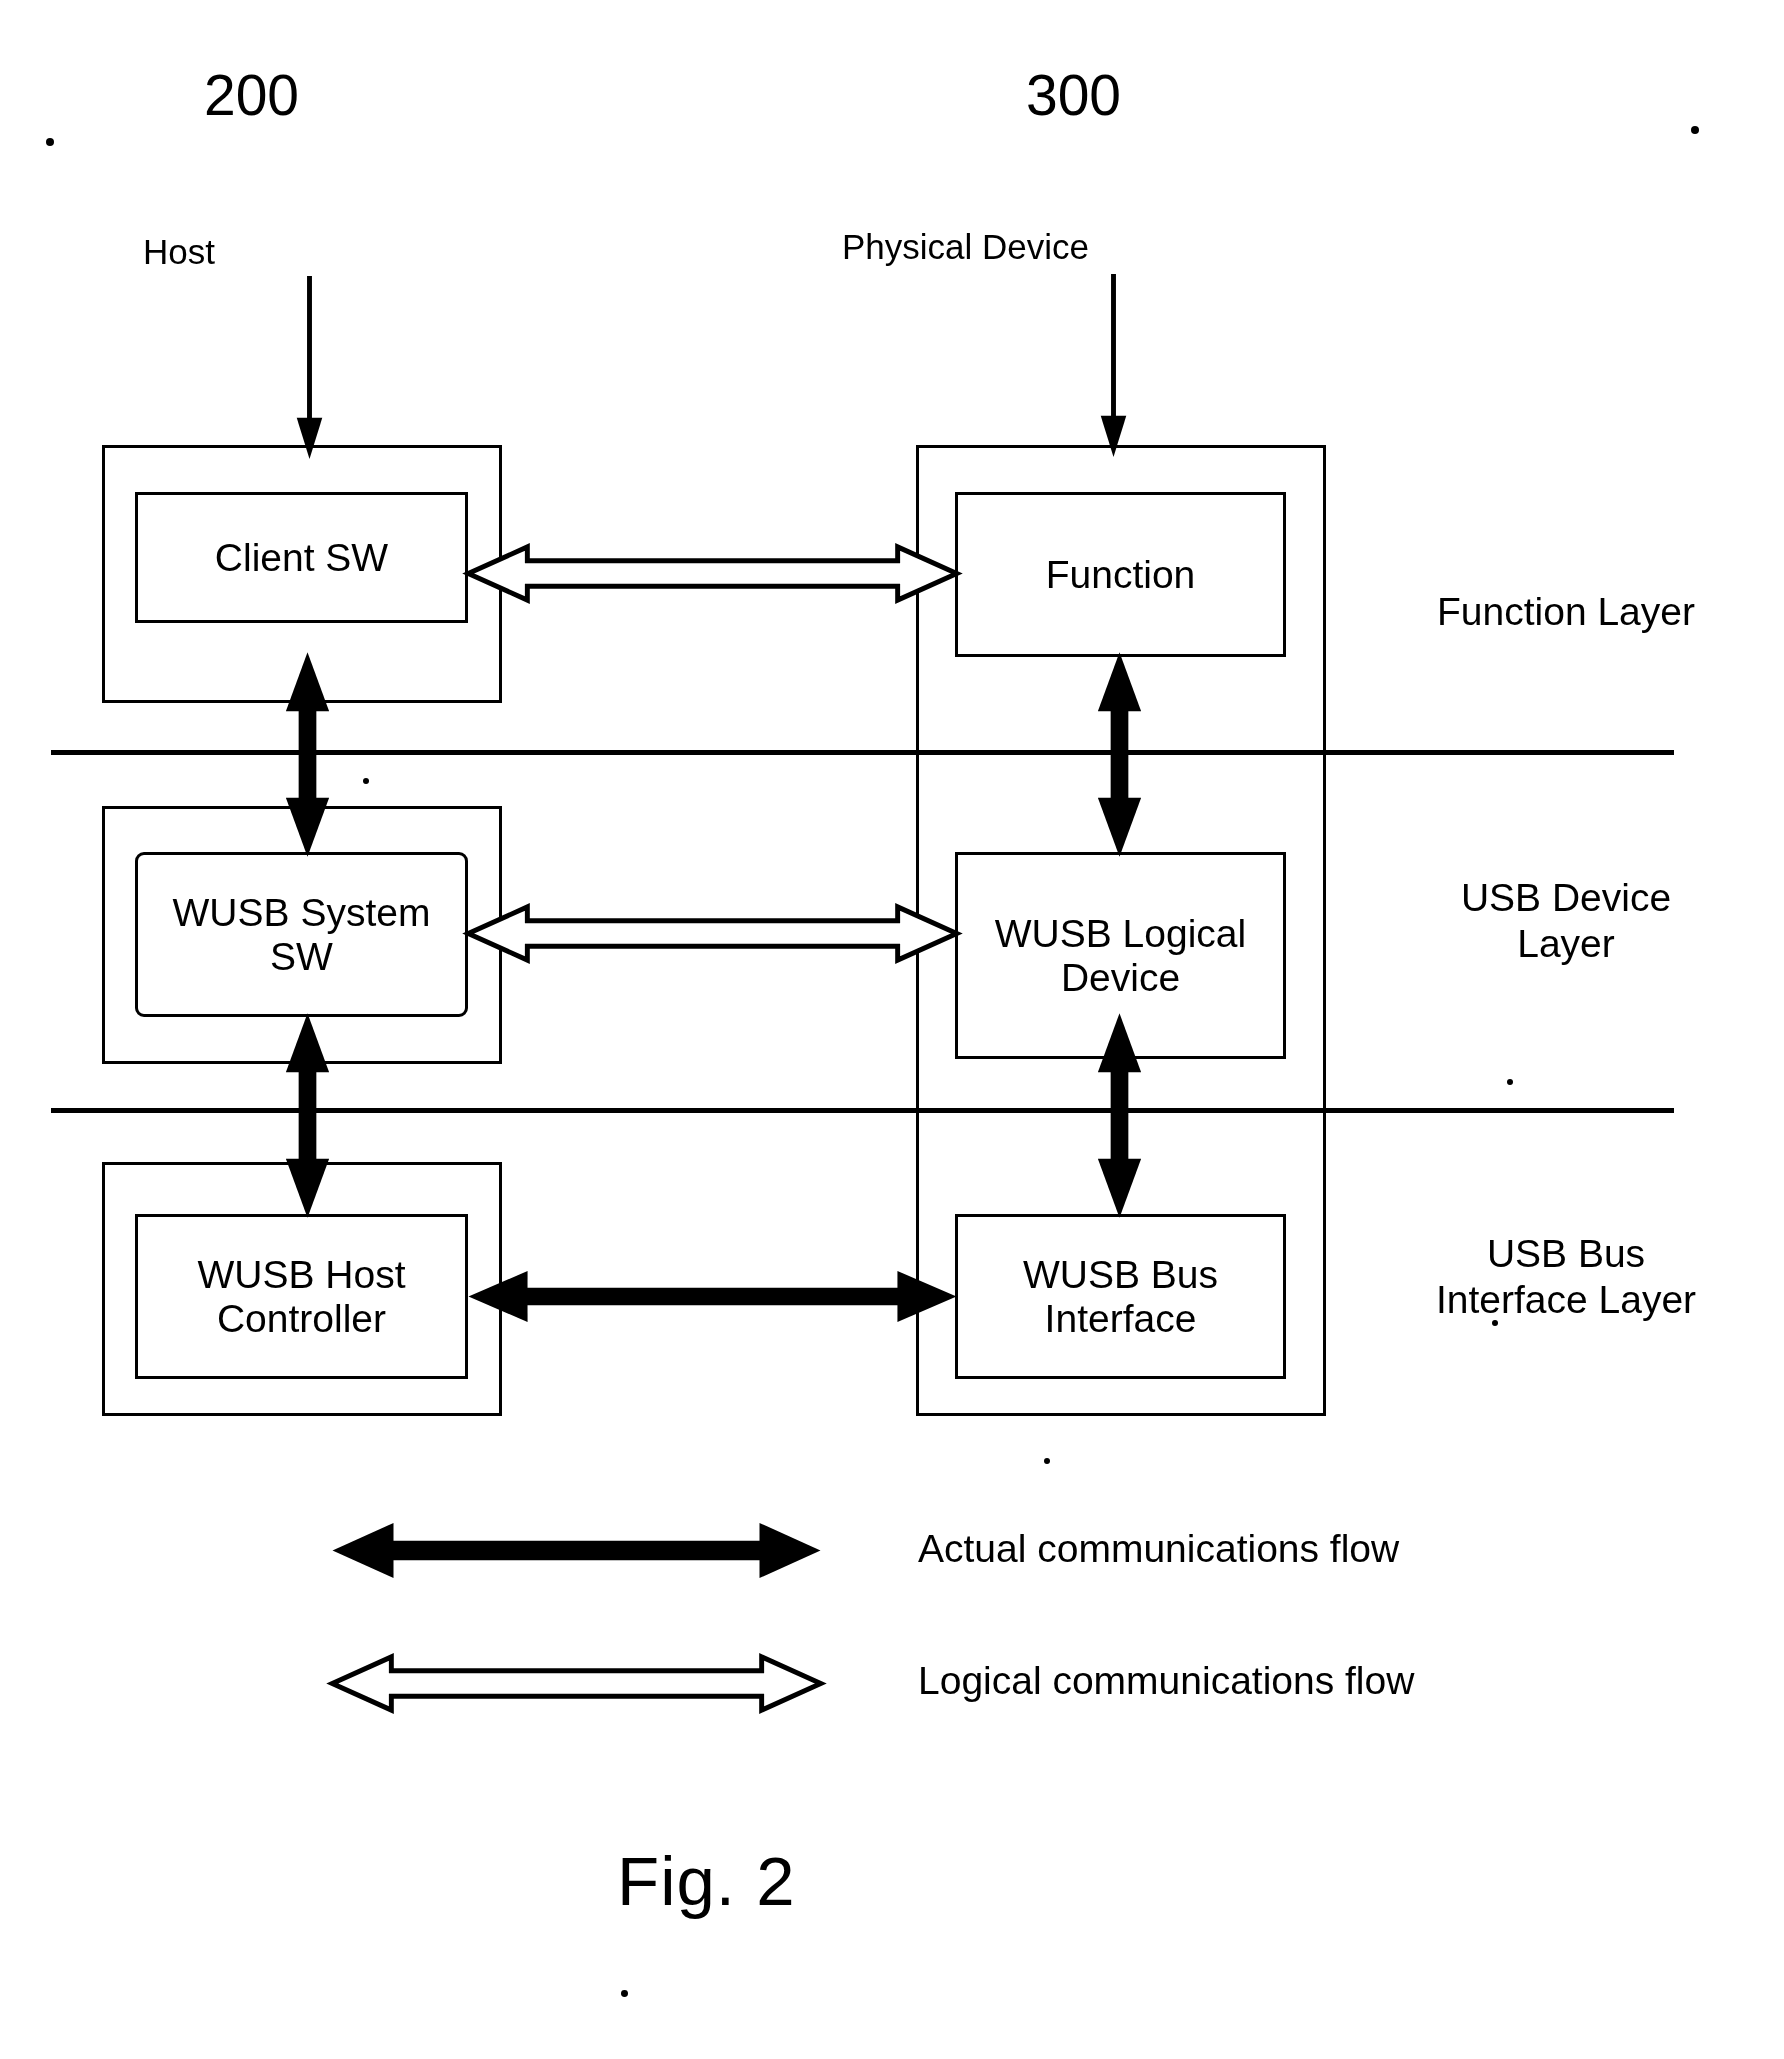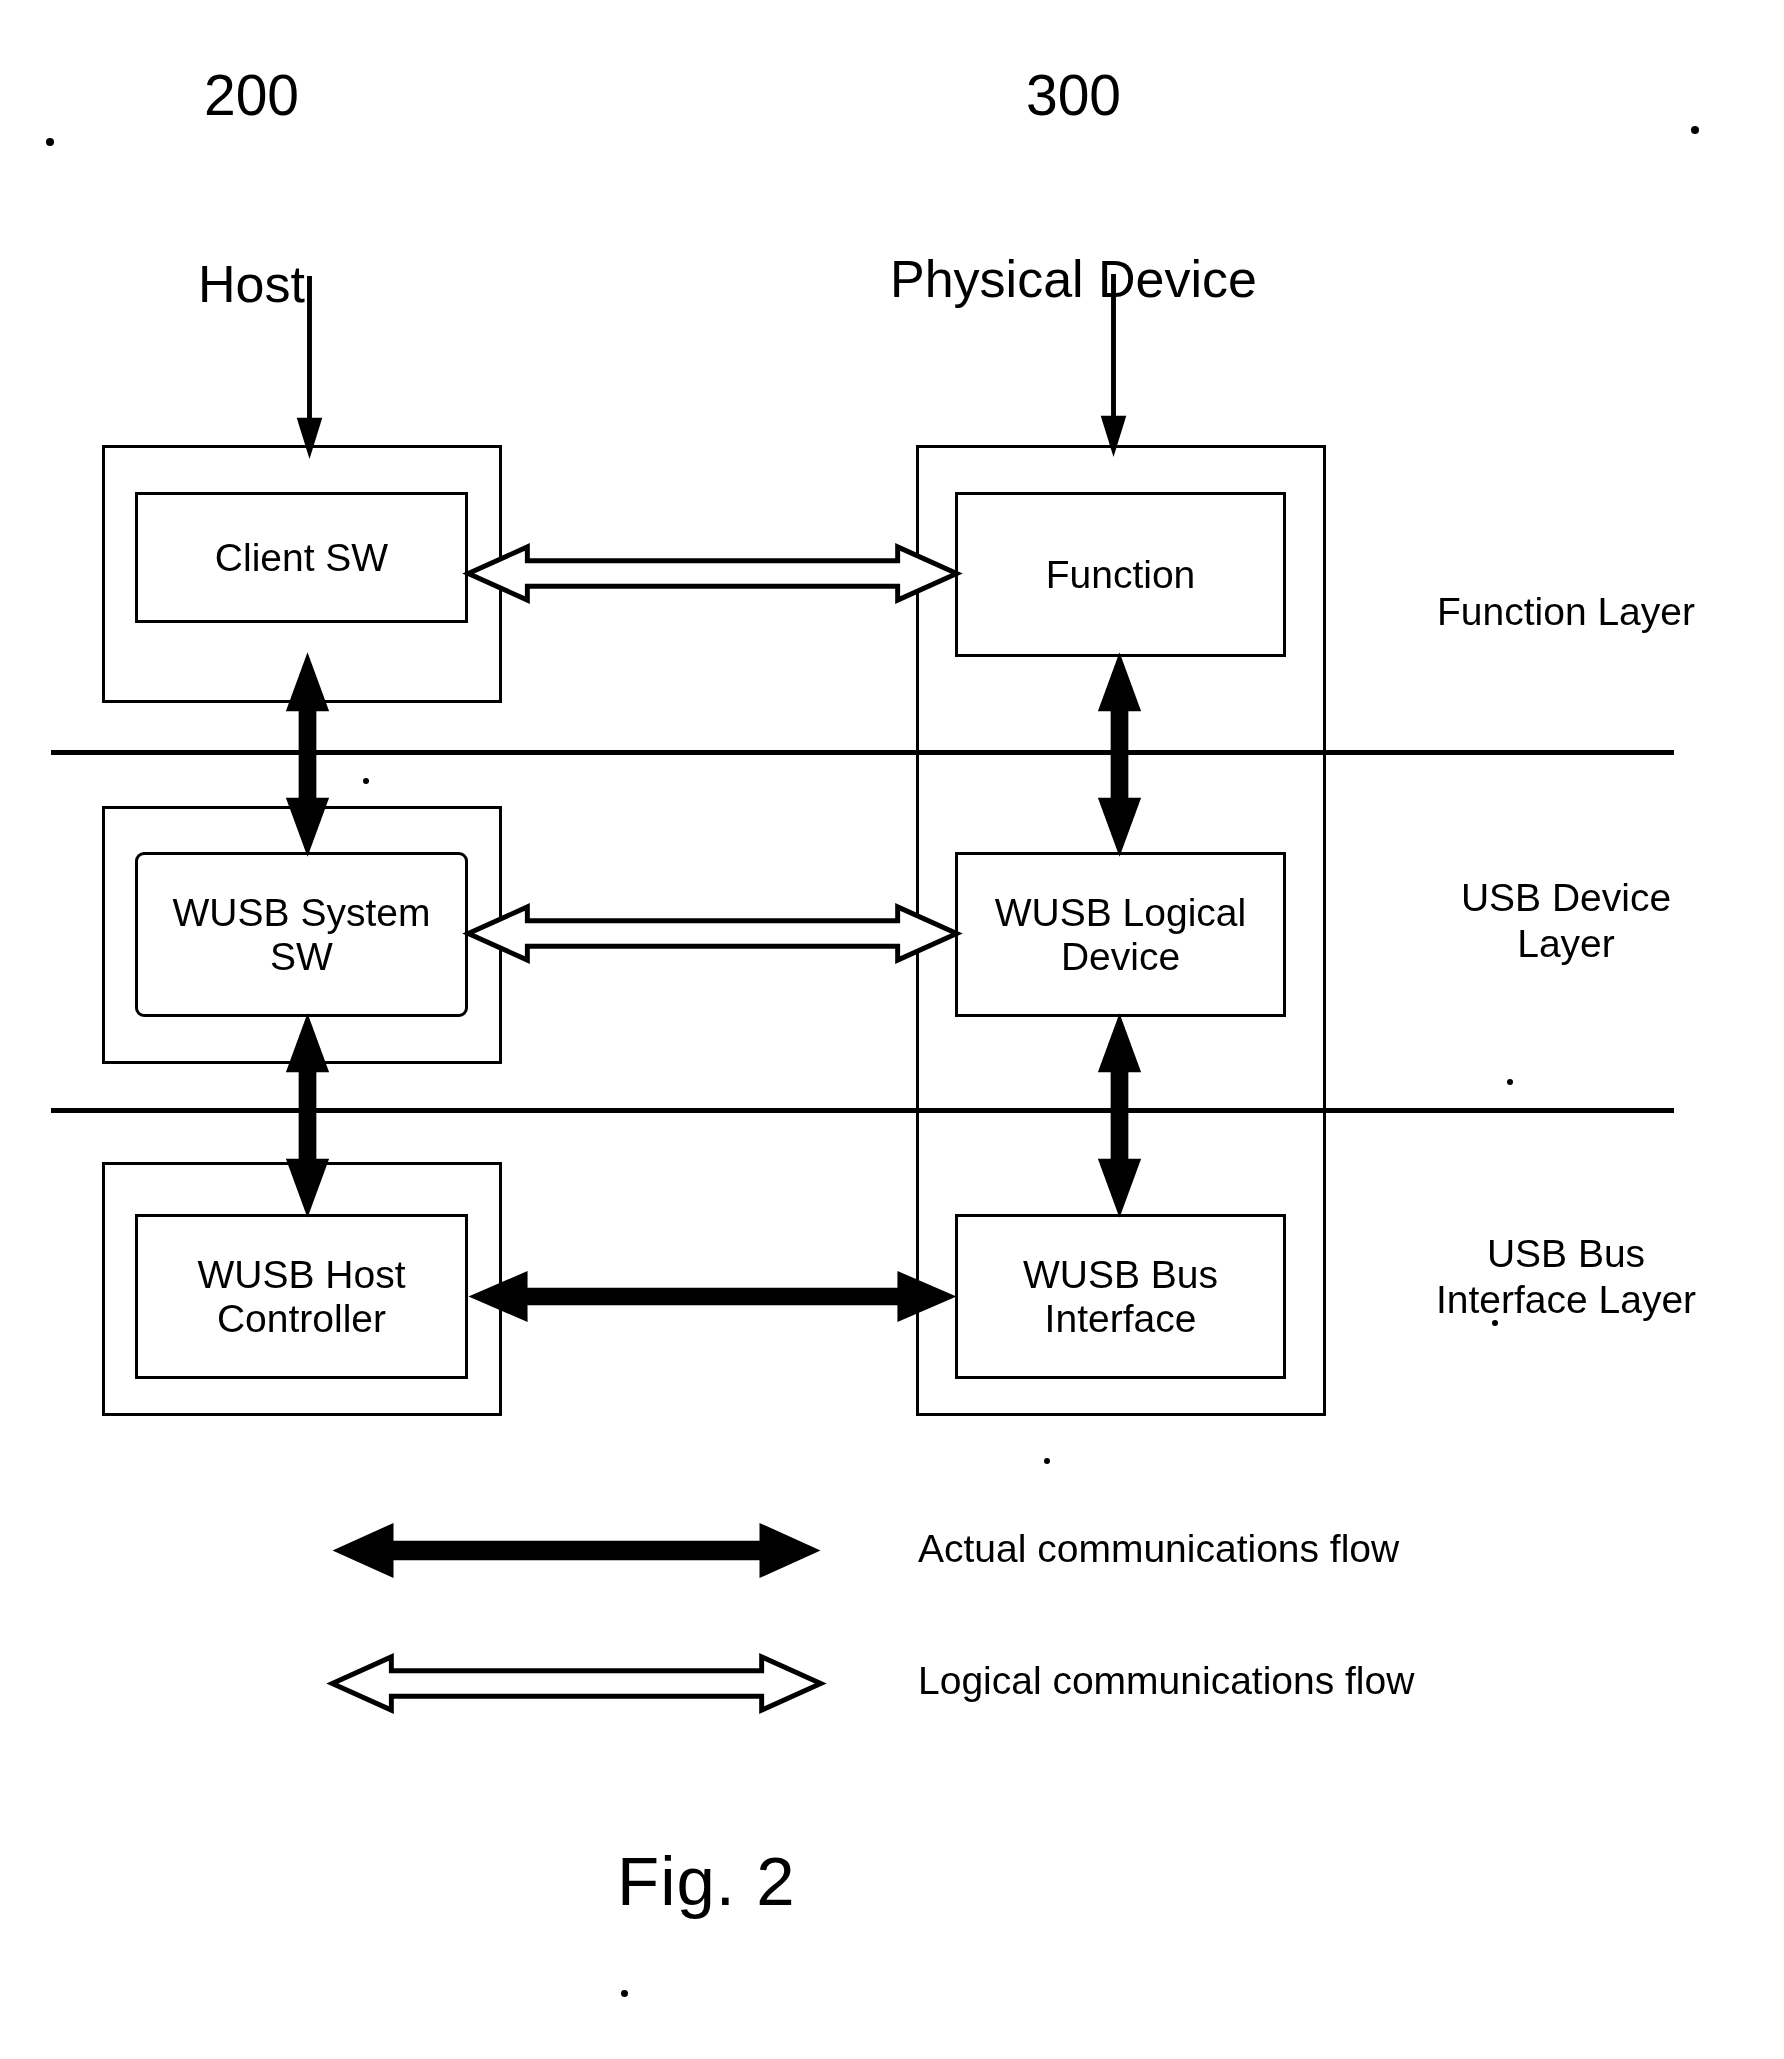--- a/index.html
+++ b/index.html
@@ -27,25 +27,24 @@
   .ref-num {
     font-size: 57px;
     font-weight: 400;
     letter-spacing: 0px;
     text-align: center;
     line-height: 1;
   }
 
   
   .top-label {
-    font-size: 52px;
-    text-align: center;
+    font-size: 35px;
+    text-align: left;
     line-height: 1;
     white-space: nowrap;
-    margin-top: 24px;
   }
 
   
   .outer-box {
     border: 3.9px solid #000;
     background: transparent;
     box-sizing: border-box;
   }
   .inner-box {
     border: 3.9px solid #000;
@@ -145,21 +144,21 @@
     <span class="box-label">WUSB Host
 Controller</span>
   </div>
 
   <div class="abs device-box" style="left:916px; top:445px; width:410px; height:971px;"></div>
 
   <div class="abs inner-box" style="left:955px; top:492px; width:331px; height:165px;">
     <span class="box-label">Function</span>
   </div>
 
-  <div class="abs inner-box" style="left:955px; top:852px; width:331px; height:165px;">
+  <div class="abs inner-box" style="left:955px; top:852px; width:331px; height:207px;">
     <span class="box-label">WUSB Logical
 Device</span>
   </div>
 
   <div class="abs inner-box" style="left:955px; top:1214px; width:331px; height:165px;">
     <span class="box-label">WUSB Bus
 Interface</span>
   </div>
 
   <svg class="abs" style="left:278px; top:650px;" width="59" height="209" viewBox="0 0 60 212">

